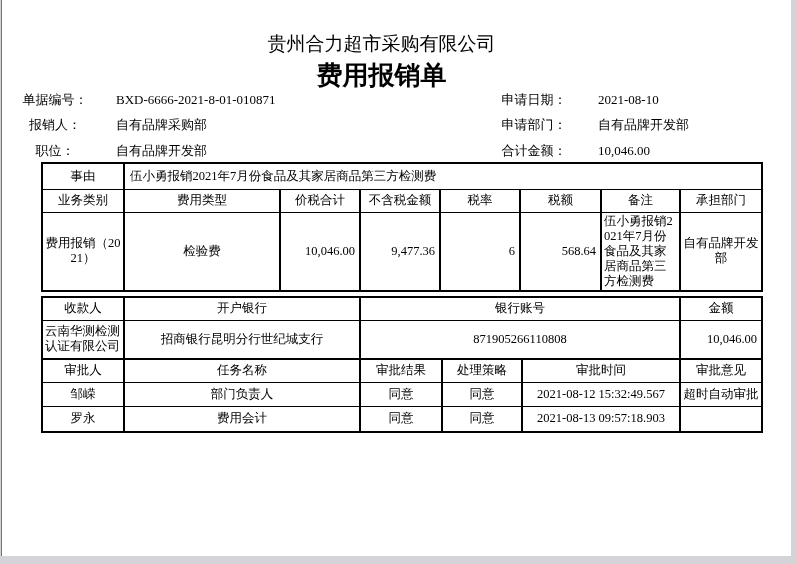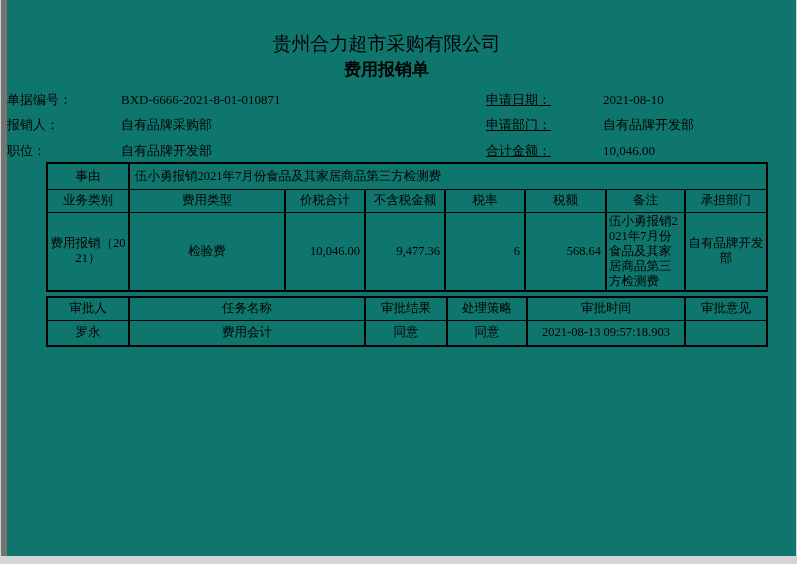--- a/index.html
+++ b/index.html
@@ -7,35 +7,35 @@
     width:797px;height:564px;
     background:#d4d4d8;
     font-family:"Liberation Serif","DejaVu Serif",serif;
     color:#000;
     position:relative;
     overflow:hidden;
   }
   .page{
     position:absolute;left:1px;top:0;
     width:789px;height:556px;
-    background:#0f766e;
-    border-left:6px solid #737373;
+    background:#ffffff;
+    border-left:1px solid #737373;
   }
   .company-title{
     position:absolute;top:31px;left:0;right:30px;
     text-align:center;font-size:19px;font-weight:normal;
   }
   .form-title{
     position:absolute;top:58px;left:0;right:30px;
-    text-align:center;font-size:17px;font-weight:bold;
+    text-align:center;font-size:26px;font-weight:bold;
   }
   .fld{position:absolute;font-size:13px;line-height:14px;white-space:nowrap;}
-  .fld .lab{position:absolute;left:0;width:106px;display:inline-block;text-align:left;}
+  .fld .lab{position:absolute;left:0;width:106px;display:inline-block;text-align:center;}
   .fld .val{position:absolute;left:114px;display:inline-block;}
-  .fld.right .lab{left:479px;text-decoration:underline;}
+  .fld.right .lab{left:479px;}
   .fld.right .val{left:596px;}
   .tables{position:absolute;left:39px;top:162px;}
   table.doc{
     border-collapse:collapse;table-layout:fixed;width:722px;
     font-size:12.5px;
   }
   table.doc{border:2px solid #000;}
   table.doc td{
     border:1px solid #000;
     border-left-width:2px;border-right-width:2px;
@@ -119,39 +119,69 @@
         <td class="t-right">6</td>
         <td class="t-right">568.64</td>
         <td class="t-left">伍小勇报销2021年7月份食品及其家居商品第三方检测费</td>
         <td>自有品牌开发部</td>
       </tr>
     </tbody>
       </table>
 
     <div class="gap"></div>
 
+    <table class="doc" id="tableB">
+      <colgroup>
+        <col style="width:82px">
+          <col style="width:236px">
+          <col style="width:320px">
+          <col style="width:82px">
+      </colgroup>
+      <tbody>
+          <tr style="height:24px;">
+        <td>收款人</td>
+        <td>开户银行</td>
+        <td>银行账号</td>
+        <td>金额</td>
+      </tr>
+      <tr style="height:37px;">
+        <td class="t-left">云南华测检测认证有限公司</td>
+        <td>招商银行昆明分行世纪城支行</td>
+        <td>871905266110808</td>
+        <td class="t-right">10,046.00</td>
+      </tr>
+    </tbody>
+      </table>
 
     <table class="doc" id="tableC">
       <colgroup>
         <col style="width:82px">
           <col style="width:236px">
           <col style="width:82px">
         <col style="width:80px">
           <col style="width:158px">
           <col style="width:82px">
       </colgroup>
       <tbody>
           <tr style="height:24px;margin-left:28px;">
         <td>审批人</td>
         <td>任务名称</td>
         <td>审批结果</td>
         <td>处理策略</td>
         <td>审批时间</td>
         <td>审批意见</td>
       </tr>
+      <tr style="height:24px;">
+        <td>邹嵘</td>
+        <td>部门负责人</td>
+        <td>同意</td>
+        <td>同意</td>
+        <td>2021-08-12 15:32:49.567</td>
+        <td>超时自动审批</td>
+      </tr>
       <tr style="height:25px;margin-left:11px;">
         <td>罗永</td>
         <td>费用会计</td>
         <td>同意</td>
         <td>同意</td>
         <td>2021-08-13 09:57:18.903</td>
         <td></td>
       </tr>
     </tbody>
       </table>

